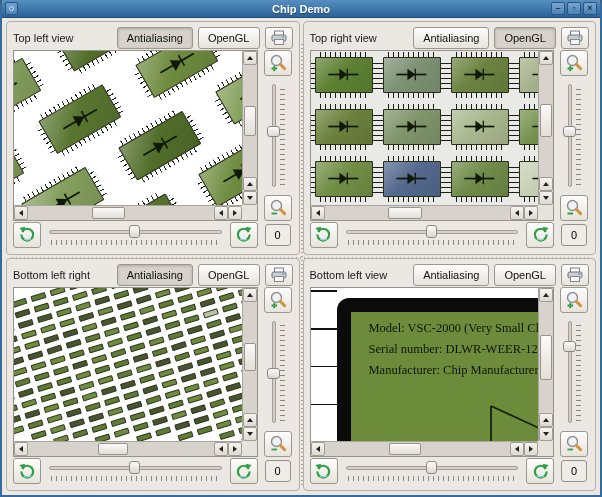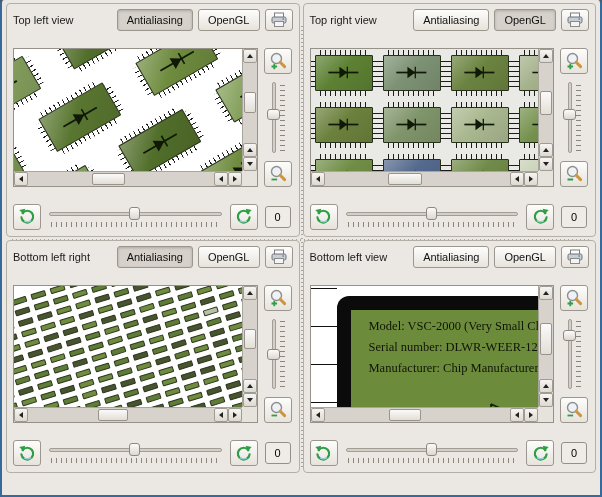--- a/index.html
+++ b/index.html
@@ -45,21 +45,21 @@
   }
   .content::before{content:"";position:absolute;left:299px;top:24px;bottom:10px;width:2px;
     background:repeating-linear-gradient(0deg,#a8a39b 0 1px,transparent 1px 4px);}
   .content::after{content:"";position:absolute;top:239px;left:10px;right:10px;height:2px;
     background:repeating-linear-gradient(90deg,#a8a39b 0 1px,transparent 1px 4px);}
   .panel{
     position:relative;z-index:1;
     border:1px solid #b3afa7;border-radius:4px;background:#ebe8e3;
     padding:4px 6px 5px;
     display:grid;grid-template-columns:1fr 30px;grid-template-rows:24px 1fr 28px;
-    gap:16px 5px;
+    gap:0 5px;
   }
   .phead{grid-column:1 / span 2;display:flex;align-items:center;gap:5px;}
   .plabel{flex:1;font-size:11px;color:#1a1a1a;}
   
   .btn{
     height:22px;border:1px solid #9b968e;border-radius:3px;
     background:linear-gradient(#fdfdfc,#e7e3dc);
     font-family:"Liberation Sans",sans-serif;font-size:11px;color:#111;
     padding:0 9px;display:inline-flex;align-items:center;justify-content:center;
   }
@@ -130,20 +130,31 @@
     background:repeating-linear-gradient(90deg,#8a857d 0 1px,transparent 1px 5px);}
   .hhandle{top:3px;width:11px;height:13px;}
   .vbox{align-self:center;justify-self:center;width:26px;height:22px;
     border:1px solid #959087;border-radius:3px;background:#efece7;
     font-size:11px;display:flex;align-items:center;justify-content:center;}
 </style>
 </head>
 <body>
 
 <div class="window">
+  <div class="titlebar">
+    <span class="title-text">Chip Demo</span>
+    <span class="menu-ic">
+        <i></i>
+      </span>
+    <span class="win-btns">
+      <button class="wbtn">–</button>
+      <button class="wbtn">▫</button>
+      <button class="wbtn">×</button>
+    </span>
+  </div>
   <div class="content" id="content">
   <section class="panel">
     <div class="phead">
       <span class="plabel">Top left view</span>
       <button class="btn tbtn aa-btn checked">Antialiasing</button>
       <button class="btn tbtn gl-btn">OpenGL</button>
       <button class="btn ibtn">
         <span class="ic">
           <svg width="18" height="16" viewBox="0 0 18 16">
                 <rect x="4.5" y="1" width="9" height="4.5" fill="#fcfcfc" stroke="#7d7d7d"></rect>

